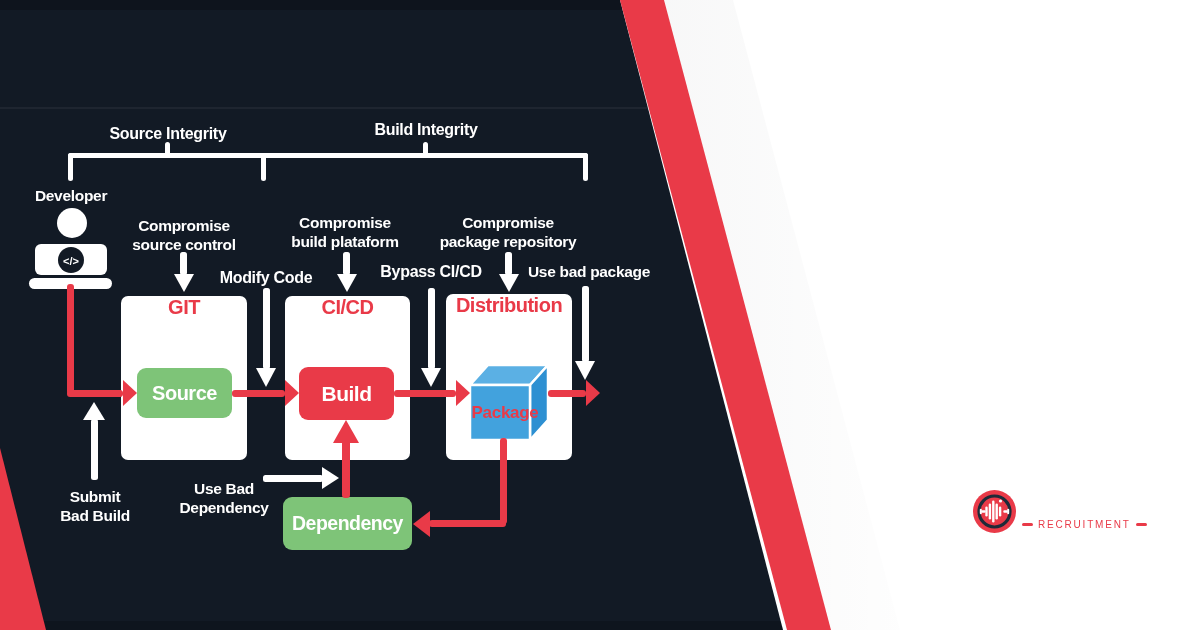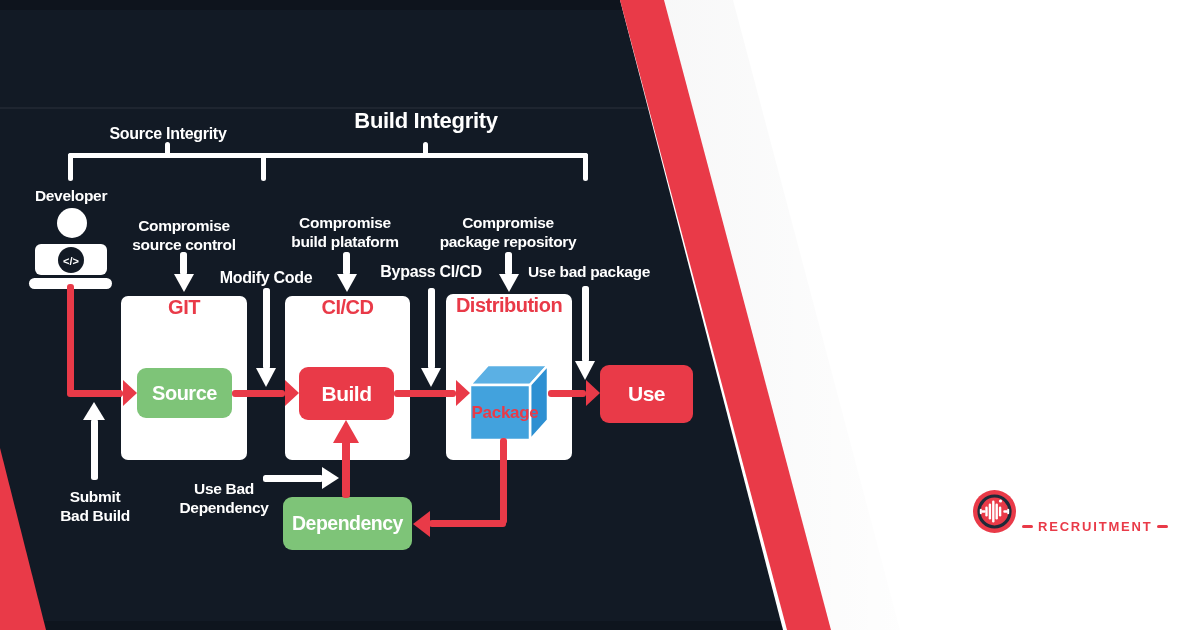--- a/index.html
+++ b/index.html
@@ -69,21 +69,21 @@
   .t-dark{color:var(--title-dark)}
   .t-red{color:var(--red)}
   .logo-name{
     position:absolute;left:1022px;top:483px;font-weight:bold;font-size:31px;
     letter-spacing:-1.3px;color:var(--brand-navy);white-space:nowrap;
   }
   .logo-tagline{
     position:absolute;left:1022px;top:519px;display:flex;align-items:center;gap:5px;
   }
   .tag-dash{width:11px;height:3.5px;border-radius:2px;background:var(--red)}
-  .tag-text{color:var(--red);font-weight:bold;font-size:13px;letter-spacing:1.8px;white-space:nowrap}
+  .tag-text{color:var(--red);font-weight:normal;font-size:10px;letter-spacing:1.8px;white-space:nowrap}
 </style>
 </head>
 <body>
 
 <div class="canvas">
 
   <div class="navy-panel">
     <div class="top-strip"></div>
     <div class="seam-line"></div>
     <div class="bottom-strip"></div>
@@ -94,21 +94,21 @@
 
   <div class="abs" style="left:0;top:0;width:1200px;height:630px">
 
     <div class="wline" style="left:68px;top:153px;width:520px;height:5px"></div>
     <div class="wline" style="left:68px;top:153px;width:5px;height:28px"></div>
     <div class="wline" style="left:261px;top:153px;width:5px;height:28px"></div>
     <div class="wline" style="left:583px;top:153px;width:5px;height:28px"></div>
     <div class="wline" style="left:165px;top:142px;width:5px;height:13px"></div>
     <div class="wline" style="left:423px;top:142px;width:5px;height:13px"></div>
     <div class="lbl" style="left:168px;top:125px;font-size:16px">Source Integrity</div>
-    <div class="lbl" style="left:426px;top:112px;font-size:22px">Build Integrity</div>
+    <div class="lbl" style="left:426px;top:121px;font-size:16px">Build Integrity</div>
 
     <div class="lbl" style="left:71px;top:187px">Developer</div>
     <svg class="abs" style="left:27px;top:205px" width="90" height="85" viewBox="0 0 90 85">
       <circle cx="45" cy="18" r="15" fill="#ffffff"></circle>
       <rect x="8" y="39" width="72" height="31" rx="6" fill="#ffffff"></rect>
       <rect x="2" y="73" width="83" height="11" rx="5.5" fill="#ffffff"></rect>
       <circle cx="44" cy="55" r="13" fill="#121a25"></circle>
       <text x="44" y="59.5" font-size="11" font-weight="bold" fill="#ffffff" text-anchor="middle" font-family="Liberation Sans, DejaVu Sans, sans-serif">&lt;/&gt;</text>
     </svg>
 
@@ -117,21 +117,20 @@
     </div>
     <div class="whitebox" style="left:285px;top:296px;width:125px;height:164px">
       <div class="box-header">CI/CD</div>
     </div>
     <div class="whitebox" style="left:446px;top:294px;width:126px;height:166px">
       <div class="box-header">Distribution</div>
     </div>
 
     <div class="node" style="left:137px;top:368px;width:95px;height:50px;background:var(--green);font-size:20px">Source</div>
     <div class="node" style="left:299px;top:367px;width:95px;height:53px;background:var(--red);font-size:21px">Build</div>
-    <div class="node" style="left:600px;top:365px;width:93px;height:58px;background:var(--red);font-size:21px">Use</div>
     <div class="node" style="left:283px;top:497px;width:129px;height:53px;background:var(--green);font-size:19.5px">Dependency</div>
 
     <svg class="abs" style="left:467px;top:360px" width="86" height="84" viewBox="0 0 86 84">
       <polygon points="3,25 21,5 81,5 63,25" fill="var(--blue-top)" stroke="#ffffff" stroke-width="2.5" stroke-linejoin="round"></polygon>
       <polygon points="63,25 81,5 81,60 63,80" fill="var(--blue-side)" stroke="#ffffff" stroke-width="2.5" stroke-linejoin="round"></polygon>
       <rect x="3" y="25" width="60" height="55" fill="var(--blue)" stroke="#ffffff" stroke-width="2.5" stroke-linejoin="round"></rect>
     </svg>
     <div class="lbl" style="left:505px;top:404px;font-size:17px;color:var(--red)">Package</div>
 
     <div class="rline" style="left:67px;top:284px;width:7px;height:110px"></div>

